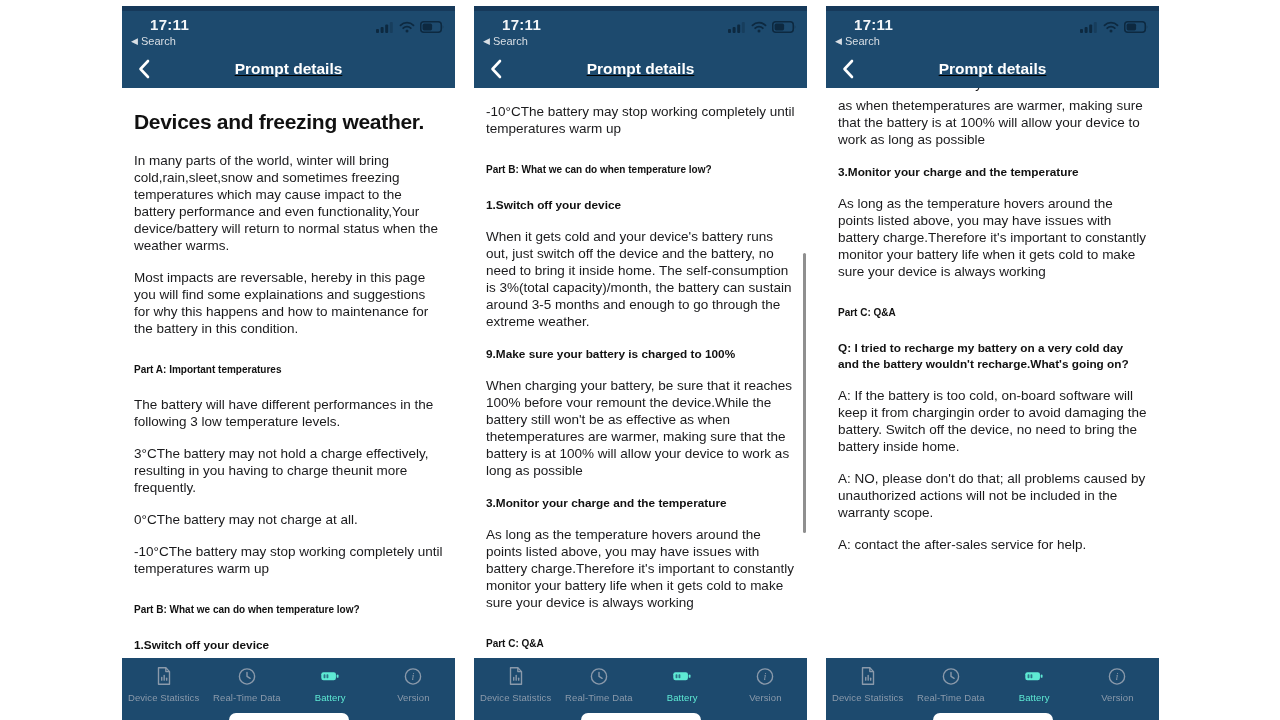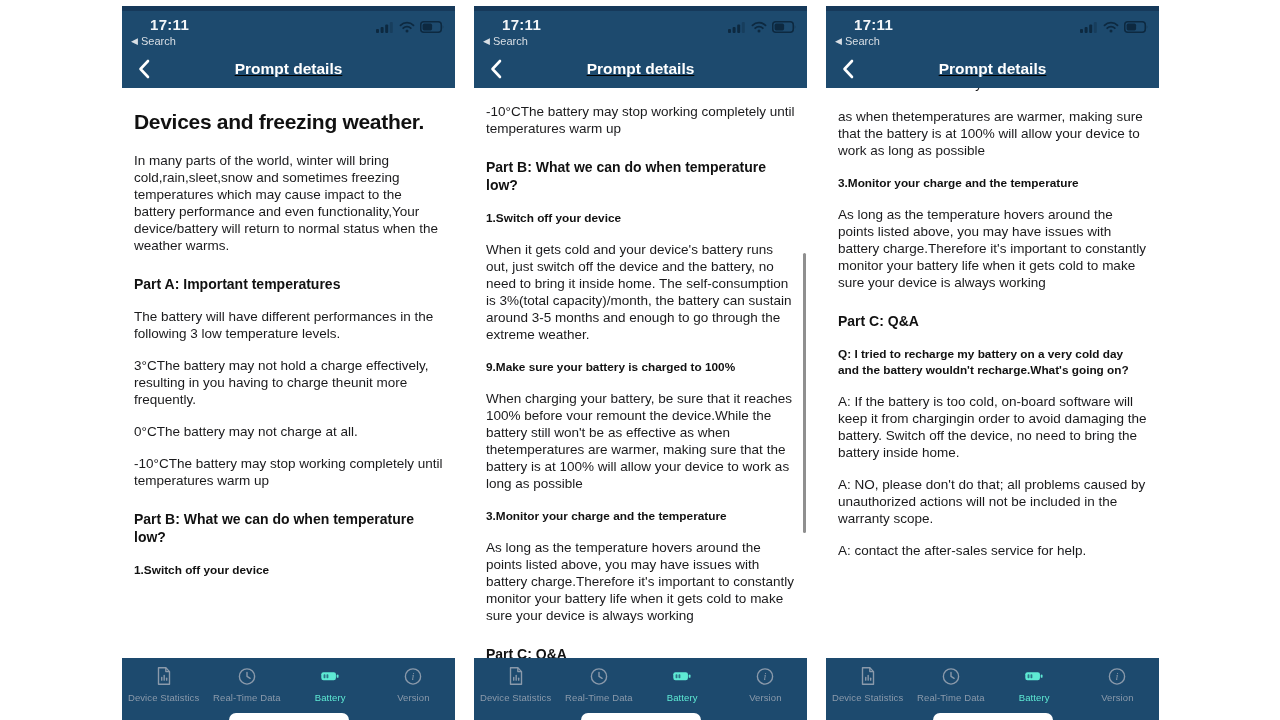--- a/index.html
+++ b/index.html
@@ -32,29 +32,29 @@
     height:38px; flex:0 0 38px; background:#1d4a6e; position:relative;
     display:flex; align-items:center; justify-content:center;text-decoration:underline;
   }
   .nav-back { position:absolute; left:16px; top:9px; width:12px; height:20px; cursor:pointer; }
   .nav-title { color:#ffffff; font-size:15.5px; font-weight:bold; }
 
   
   .content { flex:1 1 auto; background:#ffffff; padding:0 12px; overflow:hidden; position:relative; color:#1a1a1c; }
   .block { margin:15px 0; }
   .block-h1 { font-size:21px; font-weight:bold; letter-spacing:-0.3px; margin:22px 0 18px; color:#111; }
-  .block-h2 { font-size:14px; font-weight:bold; line-height:18px; margin:21px 0 8px; color:#111; }
+  .block-h2 { font-size:10px; font-weight:bold; line-height:23px; margin:21px 0 8px; color:#111; }
   .block-h3, .block-q { font-size:11.8px; font-weight:bold; line-height:16px; margin:16px 0 8px; color:#111; }
   .block-p { font-size:13.5px; line-height:17px; margin:15px 0; }
   .block-clipped { height:5px; overflow:hidden; margin:0 0 0; }
   .block-clipped .clip-inner { display:block; font-size:13.5px; line-height:17px; margin-top:-13px; white-space:nowrap; }
   .content--p1 .block:first-child { margin-top:22px; }
   .content--p2 .block:first-child { margin-top:6px; }
   .content--p3 .block:first-child { margin-top:0; }
-  .block-clipped + .block-p { margin-top:15px; }
+  .block-clipped + .block-p { margin-top:4px; }
 
   .scrollbar {
     position:absolute; right:1px; top:165px; width:3px; height:280px;
     background:#8f8f8f; border-radius:2px;
   }
 
   
   .tabbar {
     flex:0 0 62px; background:#1d4a6e; display:flex; align-items:flex-start;
     padding-top:7px; position:relative;
@@ -102,20 +102,21 @@
   </div>
   <div class="navbar">
     <svg class="nav-back" viewBox="0 0 12 20">
         <polyline points="10,2 2.5,10 10,18" fill="none" stroke="#ffffff" stroke-width="2.6" stroke-linecap="round" stroke-linejoin="round"></polyline>
       </svg>
     <div class="nav-title">Prompt details</div>
   </div>
   <div class="content content--p1">
       <div class="block block-h1">Devices and freezing weather.</div>
       <div class="block block-p">In many parts of the world, winter will bring cold,rain,sleet,snow and sometimes freezing temperatures which may cause impact to the battery performance and even functionality,Your device/battery will return to normal status when the weather warms.</div>
+      <div class="block block-p">Most impacts are reversable, hereby in this page you will find some explainations and suggestions for why this happens and how to maintenance for the battery in this condition.</div>
       <div class="block block-h2">Part A: Important temperatures</div>
       <div class="block block-p">The battery will have different performances in the following 3 low temperature levels.</div>
       <div class="block block-p">3°CThe battery may not hold a charge effectively, resulting in you having to charge theunit more frequently.</div>
       <div class="block block-p">0°CThe battery may not charge at all.</div>
       <div class="block block-p">-10°CThe battery may stop working completely until temperatures warm up</div>
       <div class="block block-h2">Part B: What we can do when temperature low?</div>
       <div class="block block-h3">1.Switch off your device</div>
     </div>
   <div class="tabbar">
     <div class="tab">

